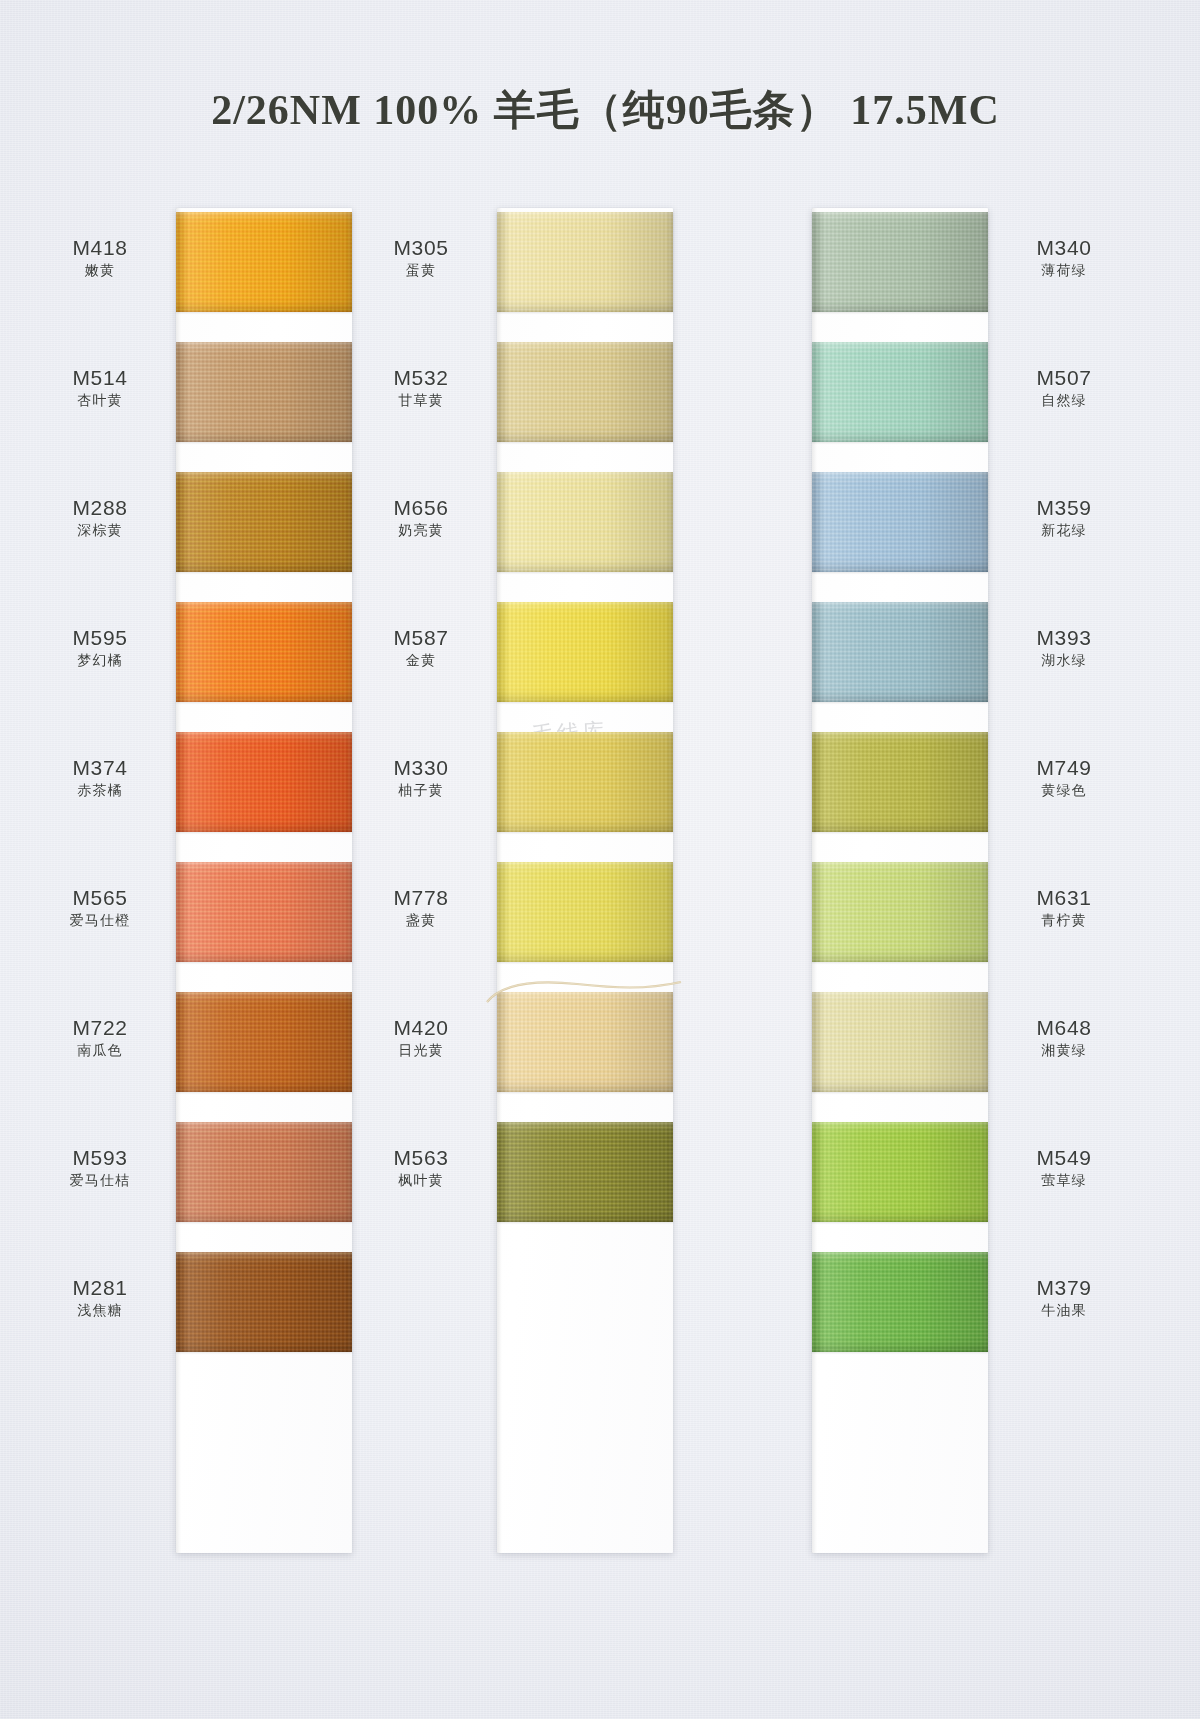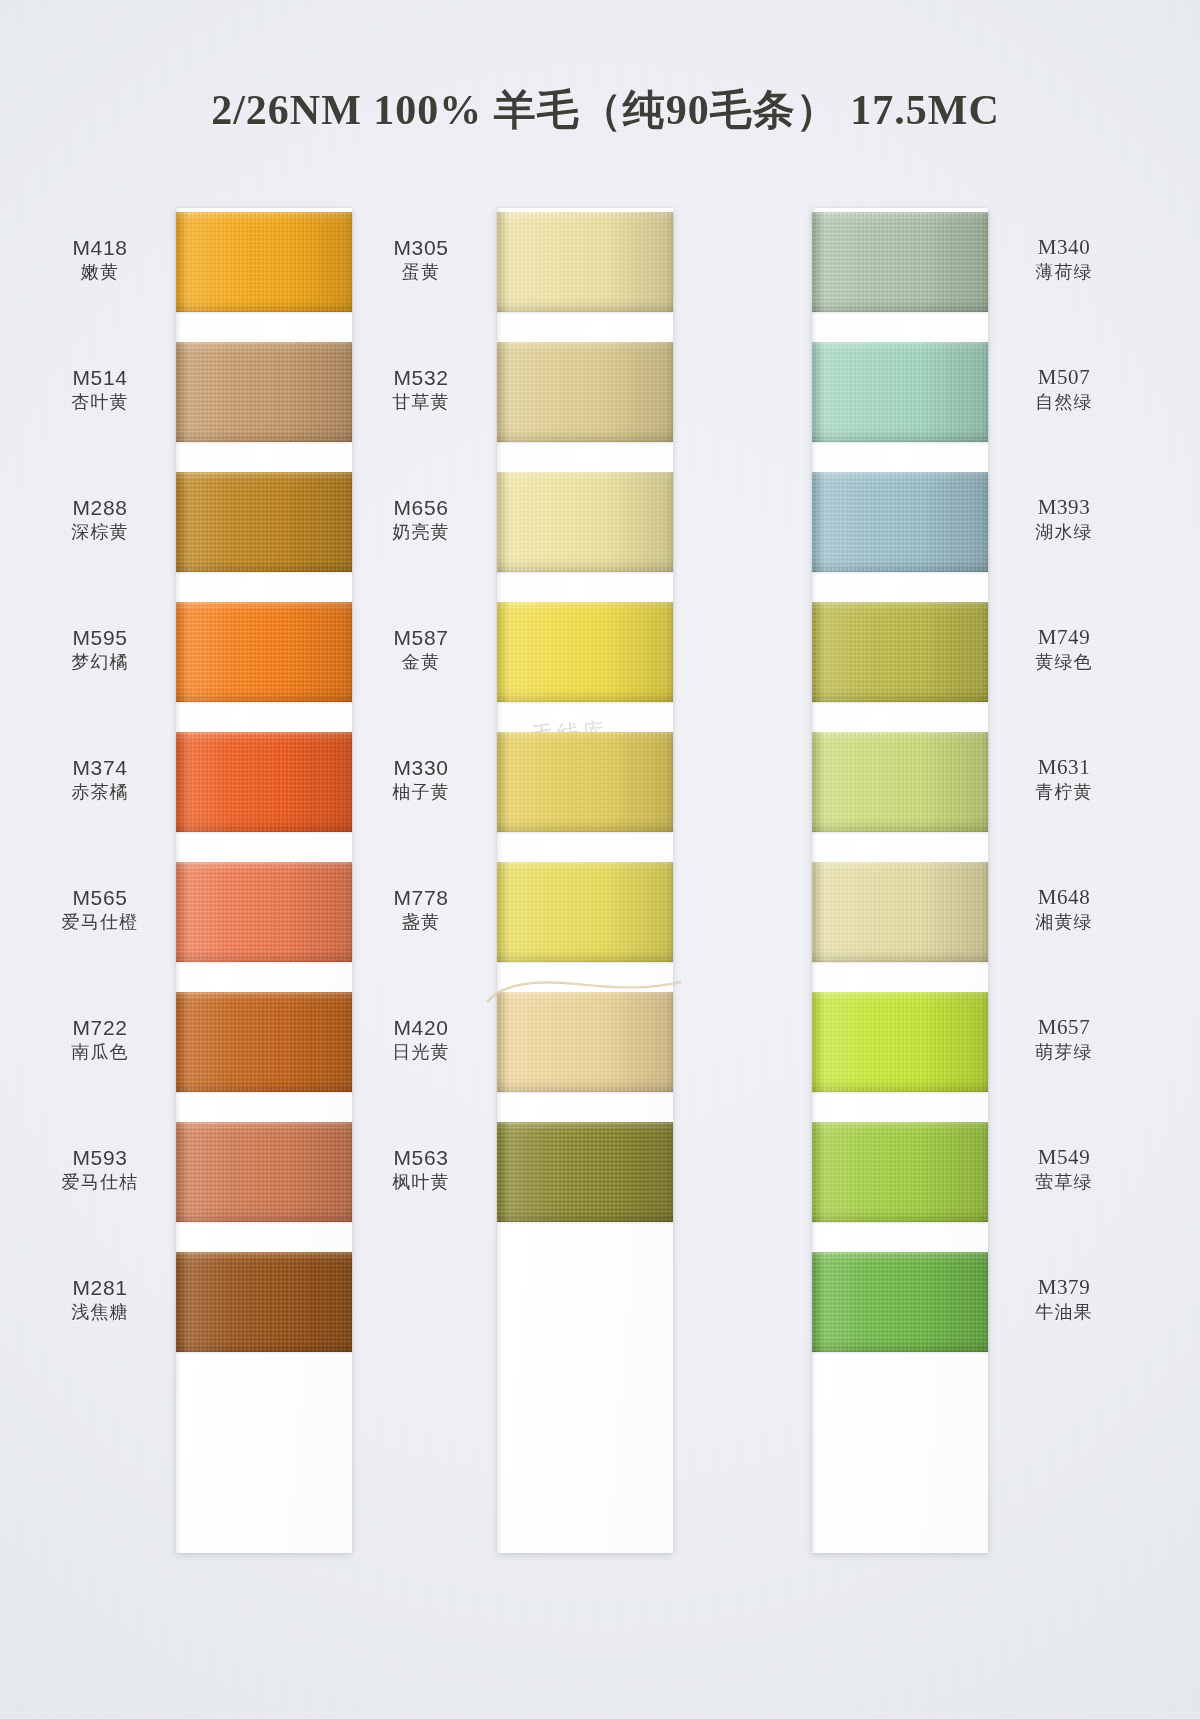--- a/index.html
+++ b/index.html
@@ -115,23 +115,23 @@
     position:absolute;
     top:22px;
     width:132px;
     text-align:center;
     color:#3a3d3b;
     line-height:1.30;
     text-shadow:0 1px 0 rgba(255,255,255,.55);
     white-space:nowrap;
   }
   .label.left{right:186px;}
-  .label.right{left:186px;font-family:Liberation Serif, serif;}
+  .label.right{left:186px;}
   .code{font-size:21px;letter-spacing:.6px;}
-  .cname{font-size:18px;letter-spacing:1.2px;}
+  .cname{font-size:14px;letter-spacing:1.2px;}
 
   
   .stray{
     position:absolute;z-index:5;pointer-events:none;
     left:-12px;top:-14px;width:200px;height:26px;
   }
 
   
   #watermark{
     position:absolute;left:532px;top:716px;
@@ -300,20 +300,27 @@
         </div>
       </div>
       <div class="swatch-row">
         <div class="yarn" style="background: rgb(165, 216, 194);"></div>
         <div class="label right">
           <div class="code">M507</div>
           <div class="cname">自然绿</div>
         </div>
       </div>
       <div class="swatch-row">
+        <div class="yarn" style="background: rgb(164, 196, 221);"></div>
+        <div class="label right">
+          <div class="code">M359</div>
+          <div class="cname">新花绿</div>
+        </div>
+      </div>
+      <div class="swatch-row">
         <div class="yarn" style="background: rgb(157, 193, 204);"></div>
         <div class="label right">
           <div class="code">M393</div>
           <div class="cname">湖水绿</div>
         </div>
       </div>
       <div class="swatch-row">
         <div class="yarn" style="background: rgb(188, 185, 74);"></div>
         <div class="label right">
           <div class="code">M749</div>
@@ -325,27 +332,20 @@
         <div class="label right">
           <div class="code">M631</div>
           <div class="cname">青柠黄</div>
         </div>
       </div>
       <div class="swatch-row">
         <div class="yarn" style="background: rgb(230, 223, 166);"></div>
         <div class="label right">
           <div class="code">M648</div>
           <div class="cname">湘黄绿</div>
-        </div>
-      </div>
-      <div class="swatch-row">
-        <div class="yarn" style="background: rgb(199, 233, 58);"></div>
-        <div class="label right">
-          <div class="code">M657</div>
-          <div class="cname">萌芽绿</div>
         </div>
       </div>
       <div class="swatch-row">
         <div class="yarn" style="background: rgb(163, 207, 69);"></div>
         <div class="label right">
           <div class="code">M549</div>
           <div class="cname">萤草绿</div>
         </div>
       </div>
       <div class="swatch-row">

